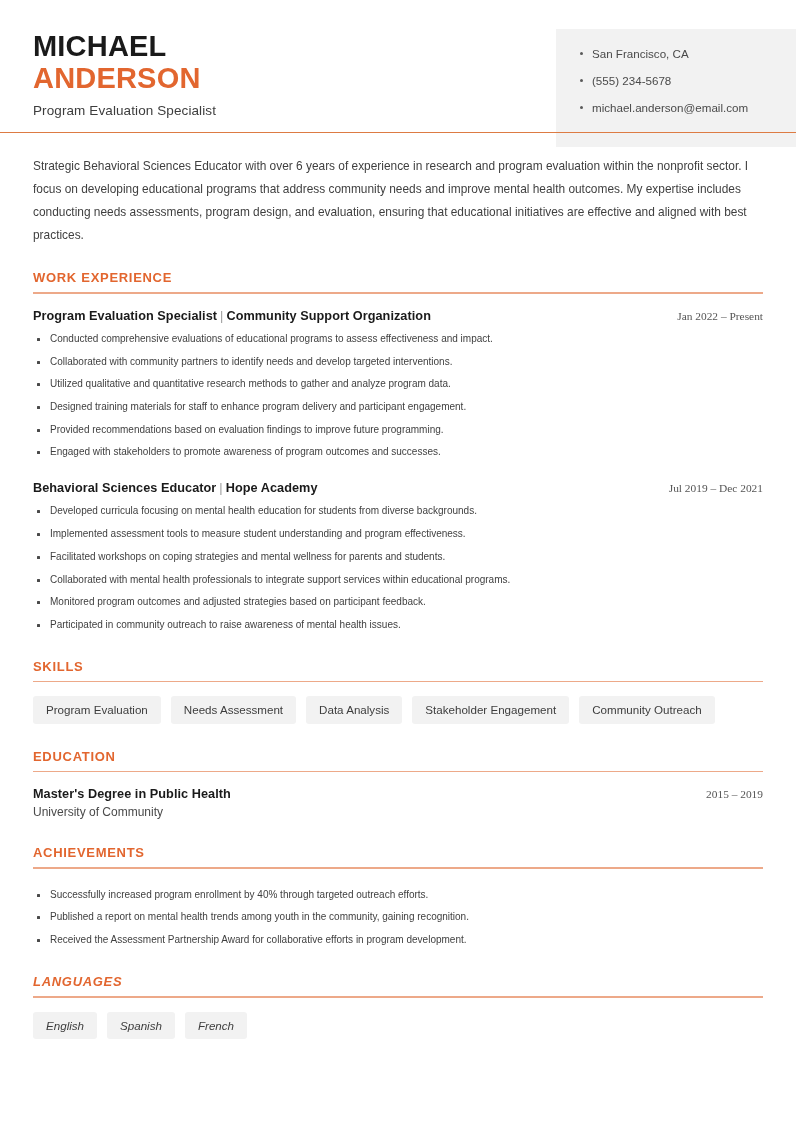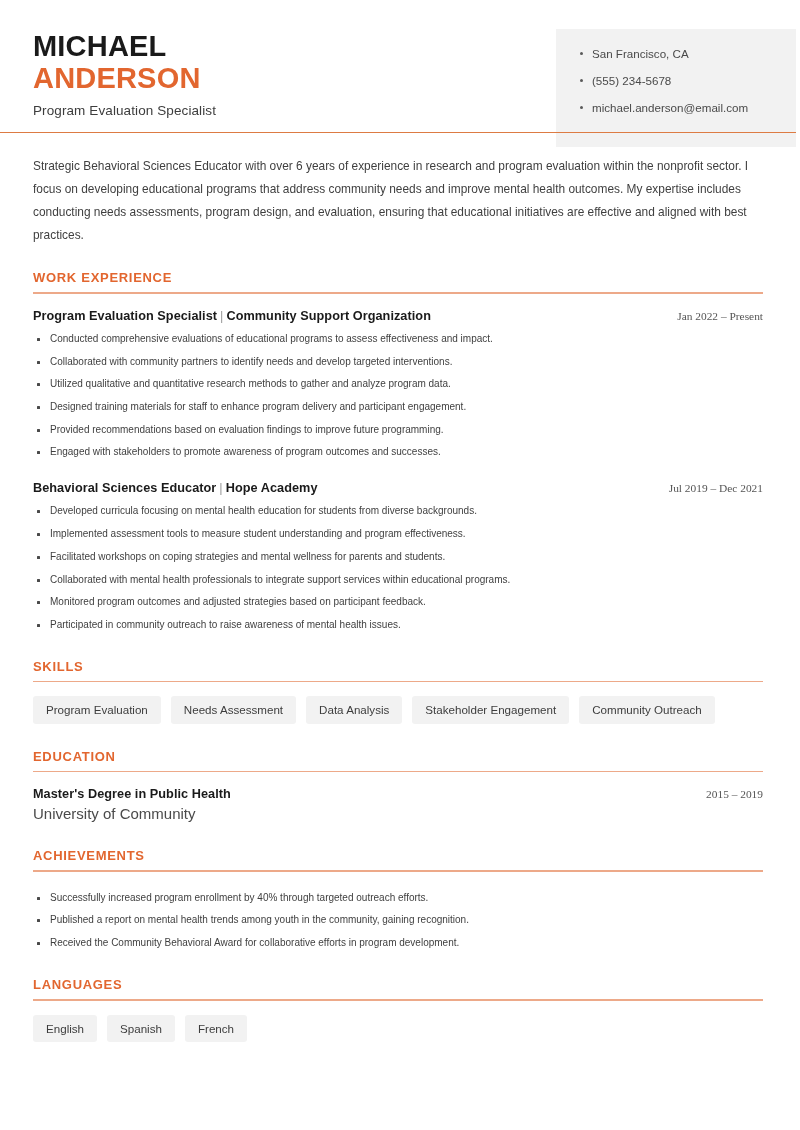--- a/index.html
+++ b/index.html
@@ -135,21 +135,21 @@
   }
   .entry-dates {
     font-size: 11.4px;
     color: #555555;
     white-space: nowrap;
     padding-left: 14px;
     font-family: Liberation Serif, serif;
   }
   .entry-sub {
     margin-top: 4px;
-    font-size: 15px;
+    font-size: 12px;
     color: #4a4a4a;
   }
 
   .bullets {
     list-style: none;
     margin-top: 9px;
   }
   .bullet {
     position: relative;
     padding-left: 17px;
@@ -277,25 +277,25 @@
         <div class="entry-sub">University of Community</div>
       </div>
     </div>
 
     <div class="section" style="margin-top:26px;">
       <div class="section-title">ACHIEVEMENTS</div>
       <div class="section-rule"></div>
       <ul class="bullets achievements-list">
         <li class="bullet">Successfully increased program enrollment by 40% through targeted outreach efforts.</li>
         <li class="bullet">Published a report on mental health trends among youth in the community, gaining recognition.</li>
-        <li class="bullet">Received the Community Behavioral Award for collaborative efforts in program development.</li>
+        <li class="bullet">Received the Assessment Partnership Award for collaborative efforts in program development.</li>
       </ul>
     </div>
 
-    <div class="section" style="margin-top:27px;">
+    <div class="section" style="margin-top:27px;font-style:italic;">
       <div class="section-title">LANGUAGES</div>
       <div class="section-rule"></div>
       <div class="chips">
         <span class="chip">English</span>
         <span class="chip">Spanish</span>
         <span class="chip">French</span>
       </div>
     </div>
 
   </div>

